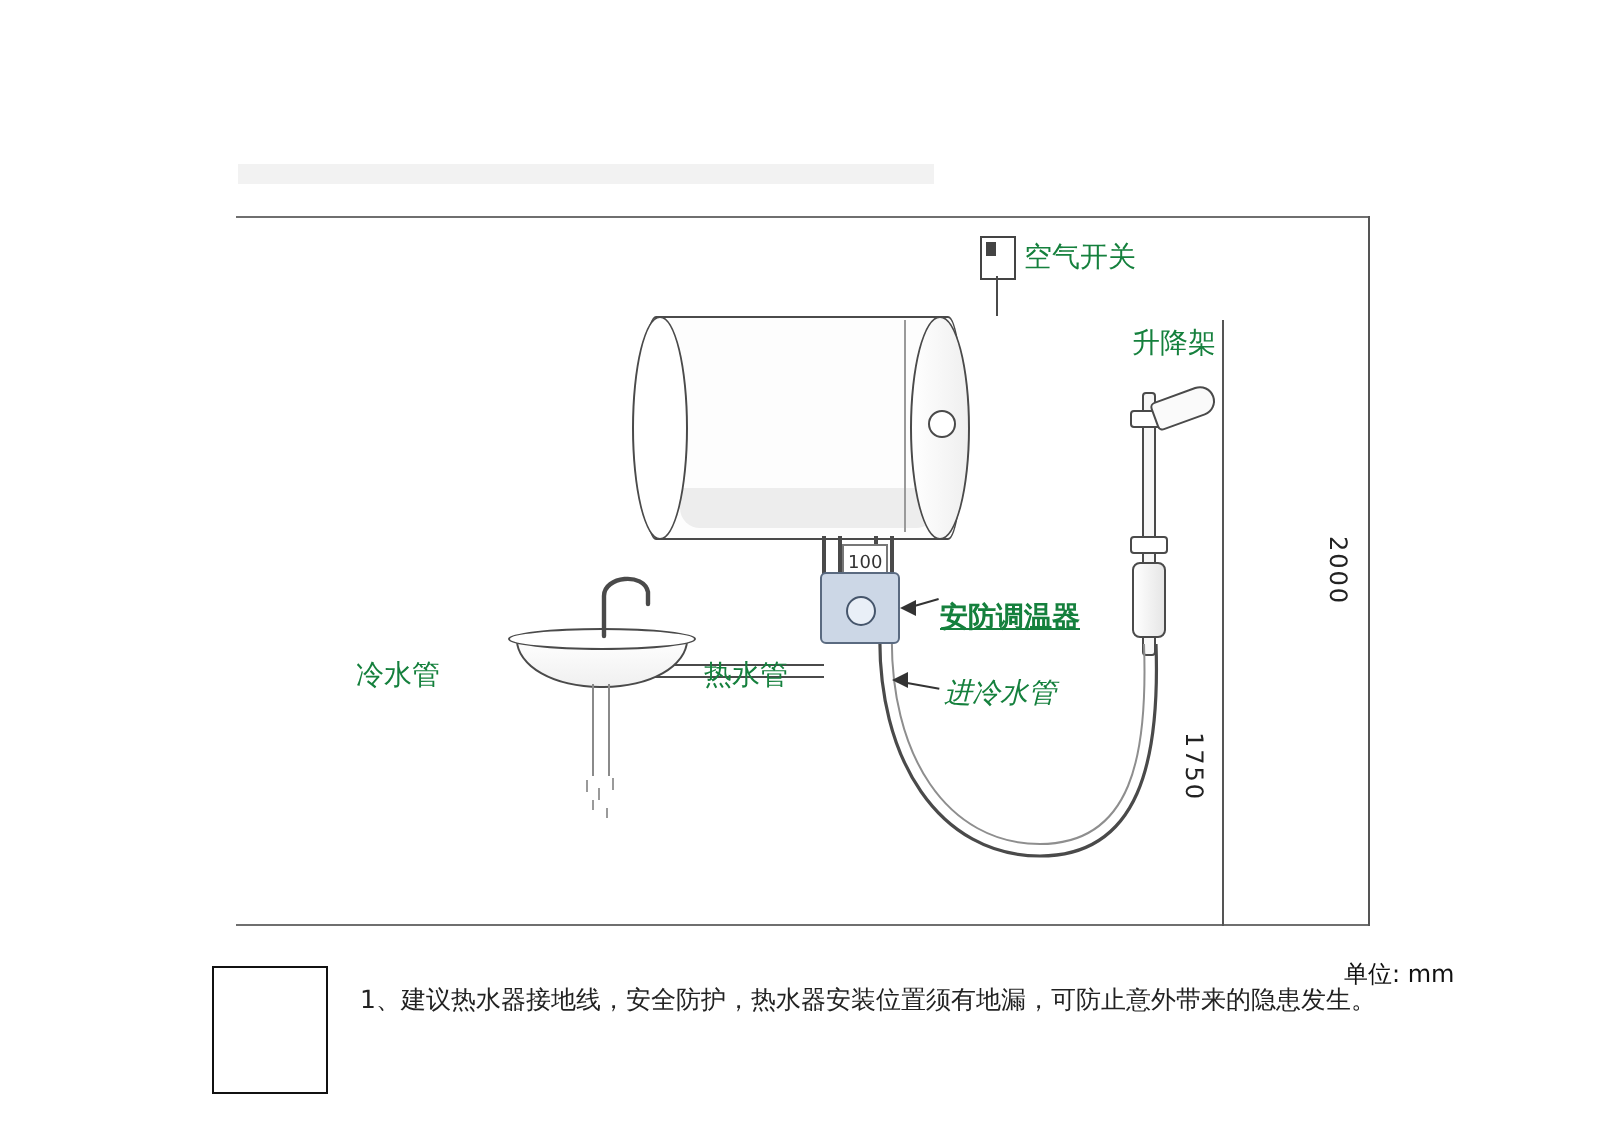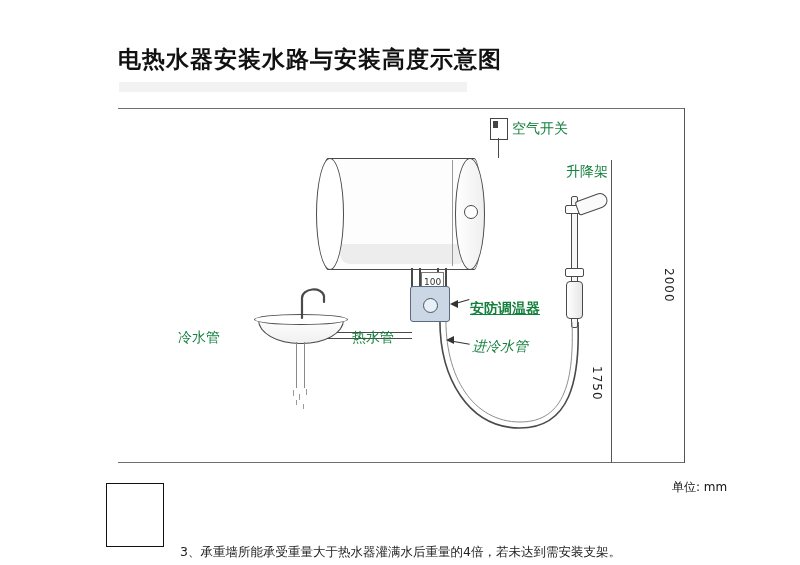--- a/index.html
+++ b/index.html
@@ -313,21 +313,20 @@
     position: absolute;
     width: 1px;
     background: #9a9a9a;
   }
 </style>
 </head>
 <body>
 
 <div id="page">
 
-  <div class="title">电热水器安装水路与安装高度示意图</div>
   <div class="title-underline"></div>
 
   <div class="frame-top"></div>
   <div class="frame-bottom"></div>
   <div class="vline" style="left:684px; top:108px; height:355px;"></div>
   <div class="vline" style="left:611px; top:160px; height:303px;"></div>
 
   <div class="tank-body"></div>
   <div class="tank-shade"></div>
   <div class="tank-cap-left"></div>
@@ -391,15 +390,15 @@
   <div class="arrowhead" style="left:446px; top:336px; border-top:4px solid transparent; border-bottom:4px solid transparent; border-right:8px solid #333;"></div>
   <div class="lbl" style="left:472px; top:338px;font-style:italic;">进冷水管</div>
 
   <div class="dim dim-vert" style="left:662px; top:268px;">2000</div>
 
   <div class="dim dim-vert" style="left:590px; top:366px;">1750</div>
 
   <div class="unit">单位: mm</div>
 
   <div class="tip-box"></div>
-  <div class="note note3">3、承重墙所能承受重量大于热水器灌满水后重量的4倍，若未达到需安装支架。</div>
+  <div class="note note1">1、建议热水器接地线，安全防护，热水器安装位置须有地漏，可防止意外带来的隐患发生。</div>
 
 </div>
 
 </body></html>

